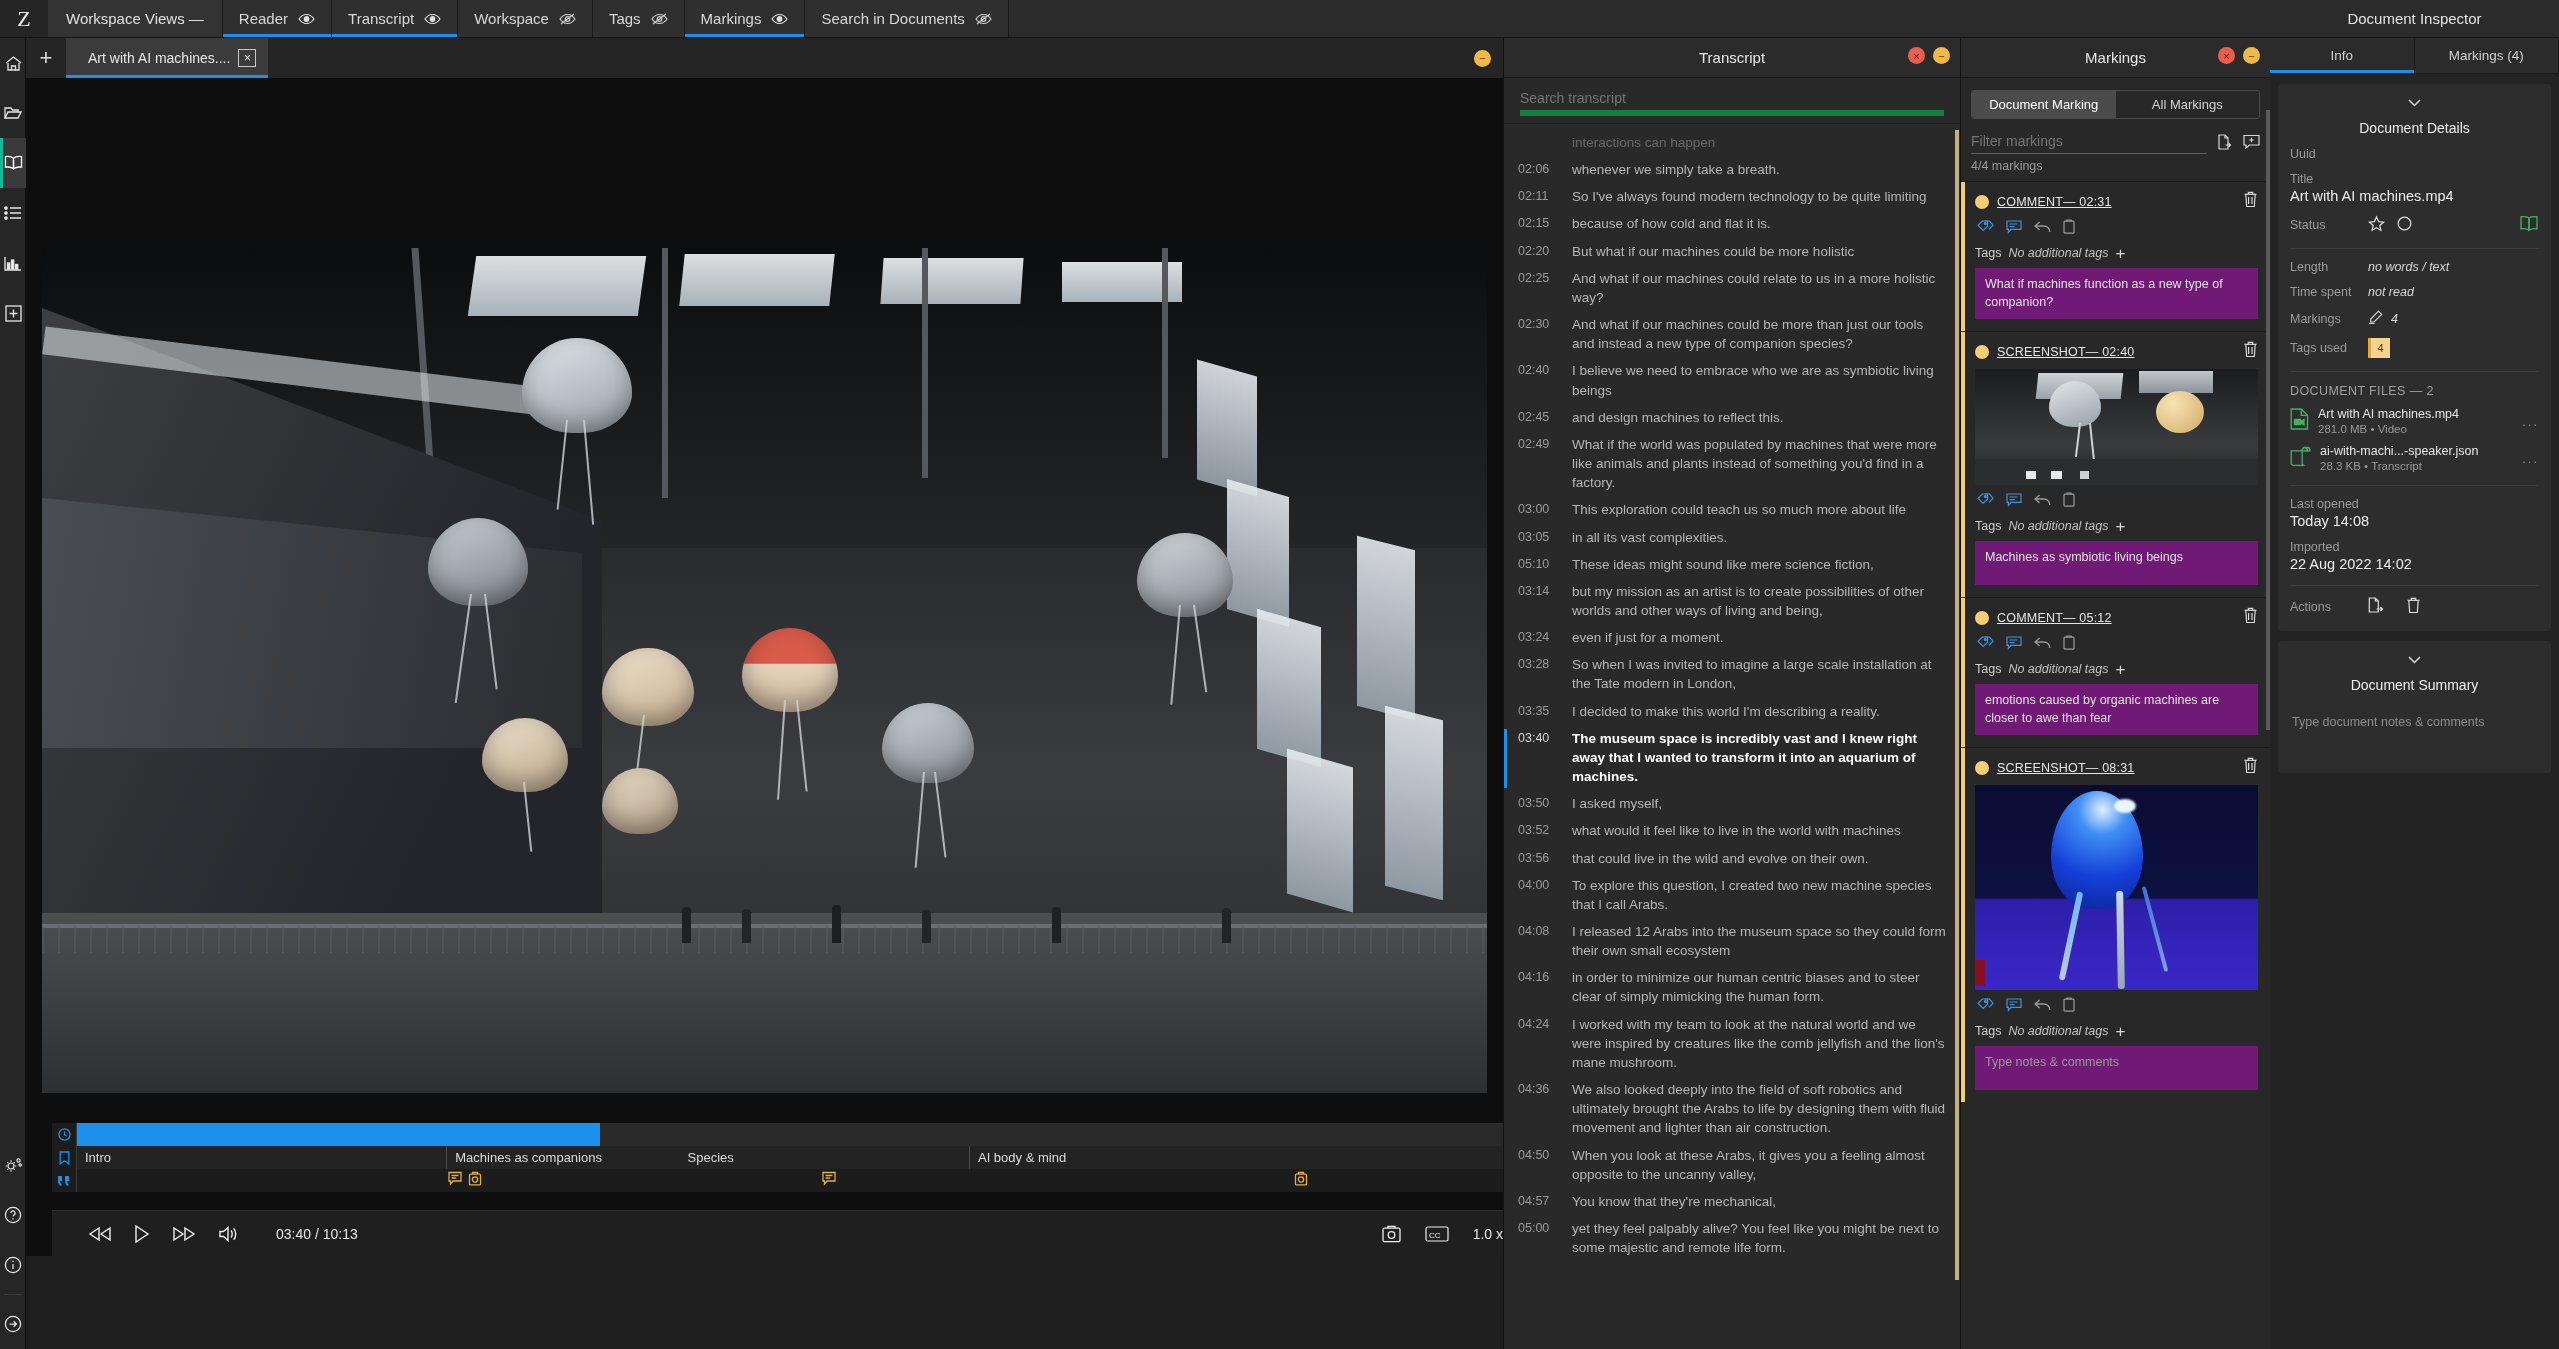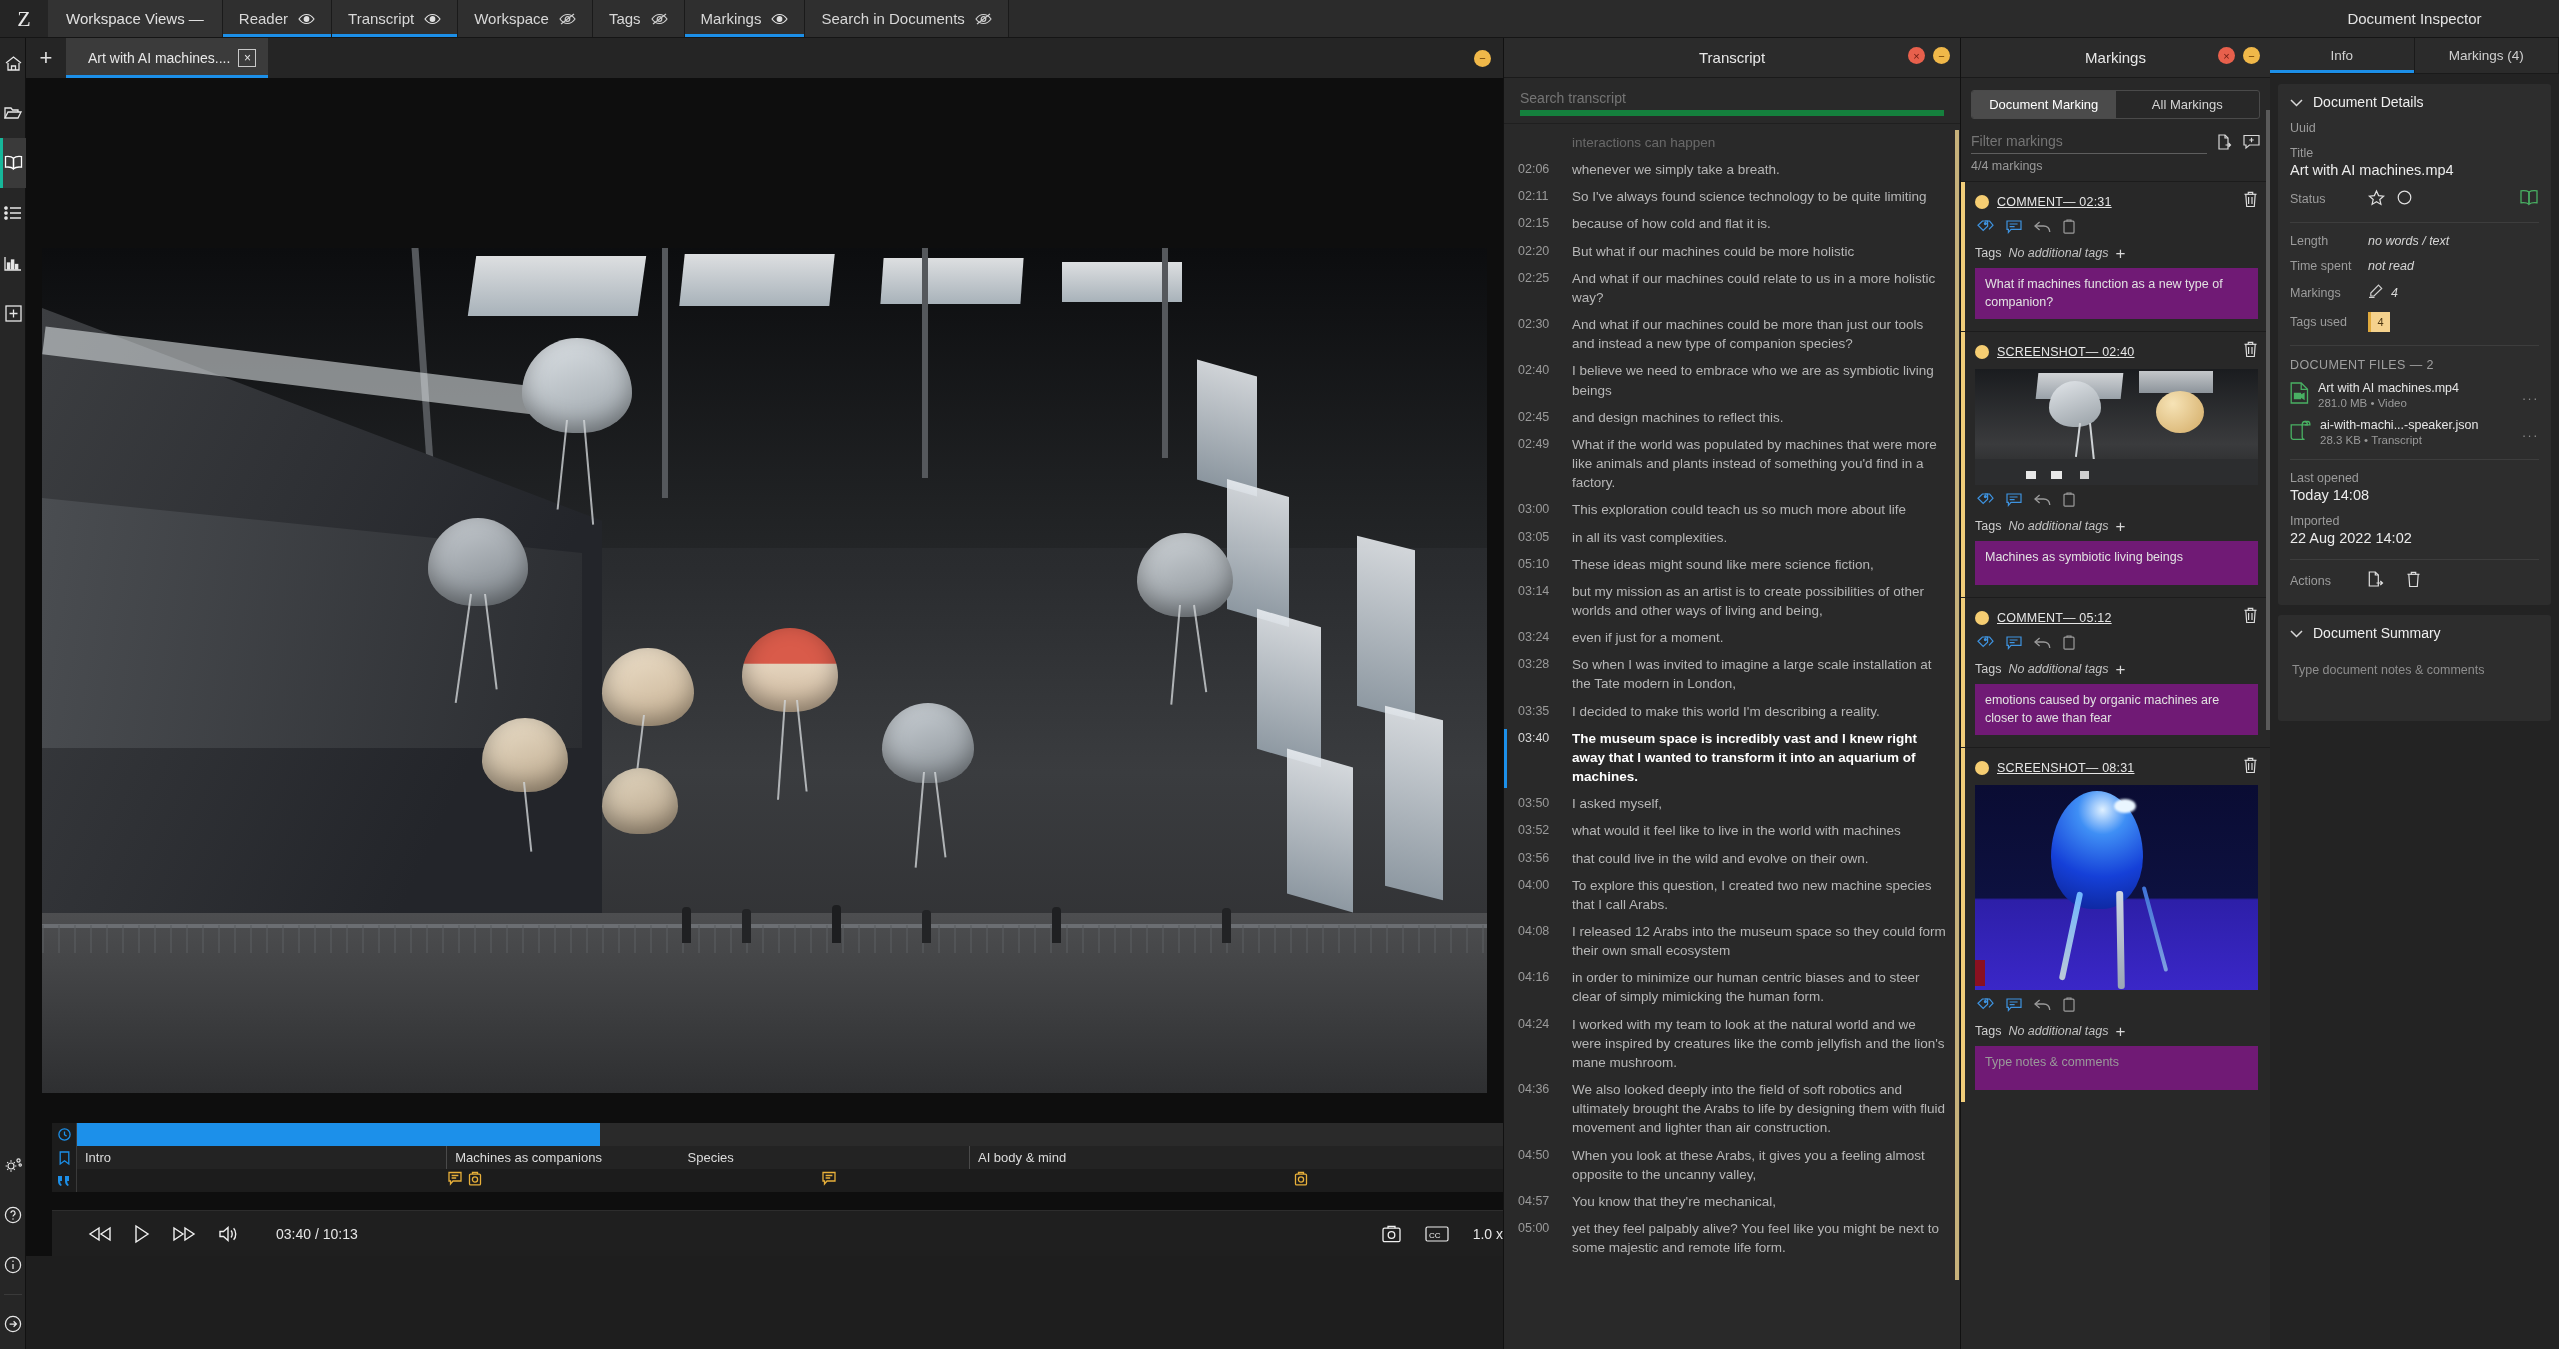--- a/index.html
+++ b/index.html
@@ -157,21 +157,21 @@
   
   .inspector { position:absolute; top:38px; left:2270px; width:289px; height:1311px;
      background:#232323; }
   .itabs { display:flex; height:36px; border-bottom:1px solid #1a1a1a; }
   .itab { flex:1; display:flex; align-items:center; justify-content:center; font-size:13.5px;
      color:#d0d0d0; position:relative; border-right:1px solid #1a1a1a; background:#2b2b2b;}
   .itab.on::after { content:""; position:absolute; left:0; right:0; bottom:0; height:3px;
      background:#1c8fe8; }
   .icard { margin:10px 8px; background:#2d2d2d; border-radius:3px; padding:10px 12px 14px 12px; }
   .icard-h { display:flex; align-items:center; gap:10px; font-size:14px; color:#efefef;
-     margin-bottom:10px; }
+     margin-bottom:10px;flex-direction:column; }
   .frow { display:flex; font-size:12.5px; margin-top:11px; align-items:center; }
   .flab { color:#9c9c9c; flex:0 0 78px; }
   .fval { color:#e2e2e2; }
   .fval.it { font-style:italic; color:#d6d6d6; }
   .lone { color:#9c9c9c; font-size:12.5px; margin-top:11px; }
   .big { color:#ececec; font-size:14.5px; margin-top:2px; }
   .sep { height:1px; background:#3d3d3d; margin:13px 0 2px 0; }
   .secttl { font-size:12.5px; color:#a0a0a0; margin-top:12px; letter-spacing:.4px; }
   .frow2 { display:flex; align-items:center; gap:9px; margin-top:9px; }
   .fmeta { font-size:11.5px; color:#9a9a9a; margin-top:2px; }
@@ -547,21 +547,21 @@
       <div class="tline faded">
         <span class="tt"></span>
         <span>interactions can happen</span>
       </div>
       <div class="tline">
         <span class="tt">02:06</span>
         <span>whenever we simply take a breath.</span>
       </div>
       <div class="tline">
         <span class="tt">02:11</span>
-        <span>So I've always found science technology to be quite limiting</span>
+        <span>So I've always found modern technology to be quite limiting</span>
       </div>
       <div class="tline">
         <span class="tt">02:15</span>
         <span>because of how cold and flat it is.</span>
       </div>
       <div class="tline">
         <span class="tt">02:20</span>
         <span>But what if our machines could be more holistic</span>
       </div>
       <div class="tline">

